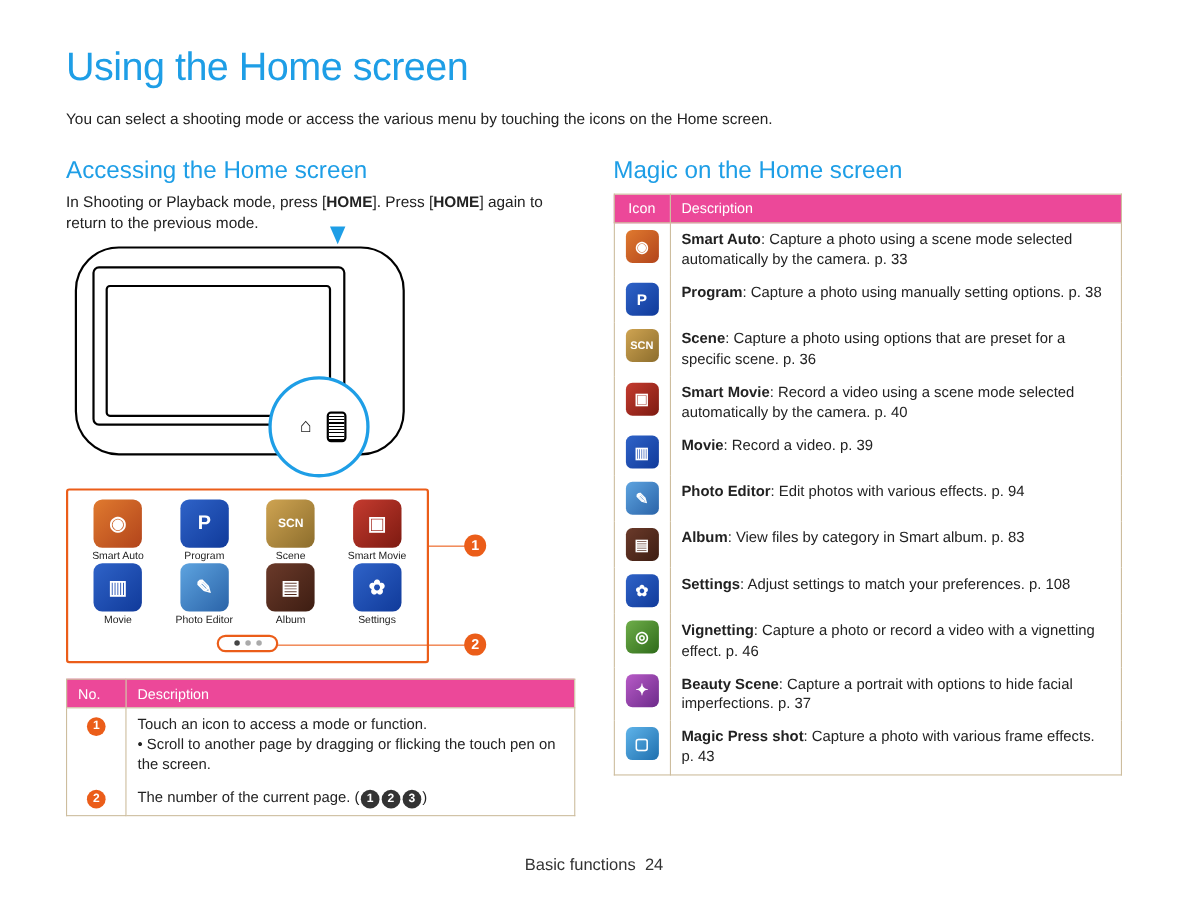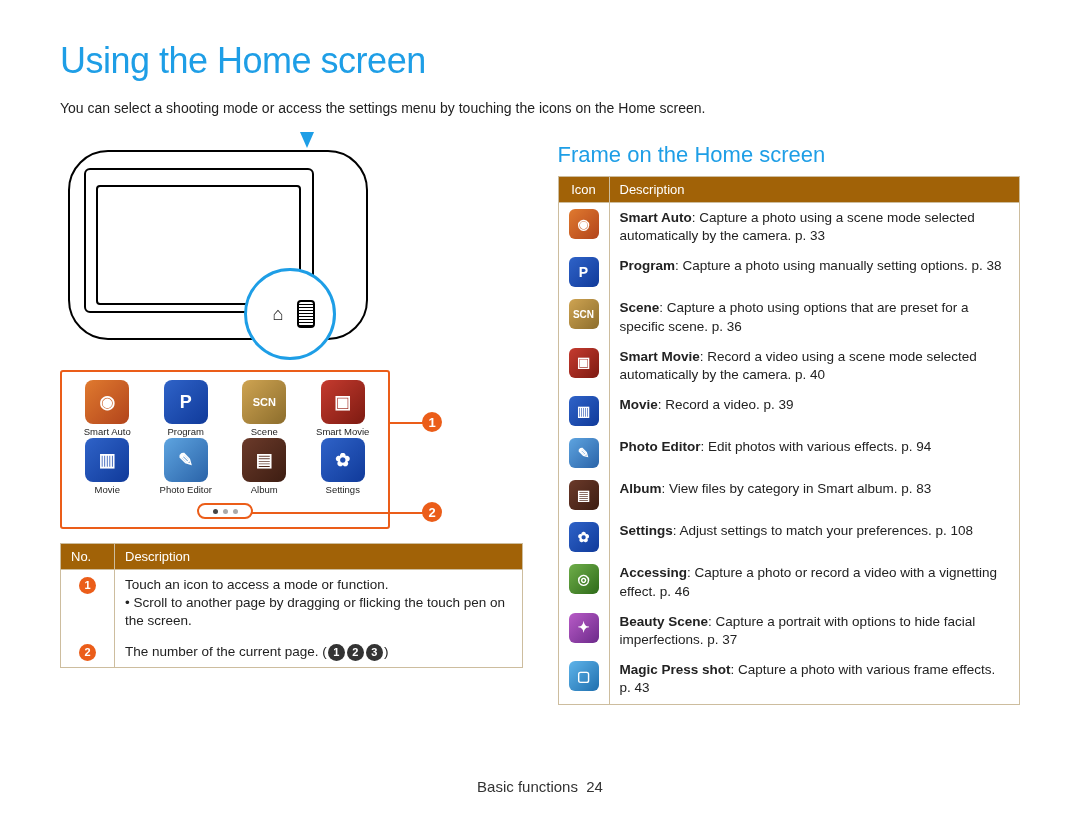--- a/index.html
+++ b/index.html
@@ -128,21 +128,21 @@
   }
   .callout-line {
     position: absolute;
     background: #eb5d19;
     height: 1.5px;
   }
 
   
   table { width: 100%; border-collapse: collapse; margin-top: 8px; }
   th {
-    background: #a16207;
+    background: #ec4899;
     color: #fff;
     font-weight: 400;
     text-align: left;
     padding: 5px 10px;
     font-size: 13px;
     border: 1px solid #cdbd9e;
   }
   td {
     padding: 6px 10px;
     font-size: 13.5px;
@@ -172,25 +172,29 @@
 
   .pagefoot {
     position: absolute; bottom: 20px; left: 0; right: 0;
     text-align: center; font-size: 15px; font-weight: 300; color: #333;
   }
 </style>
 </head>
 <body>
 
 <h1>Using the Home screen</h1>
-<p class="intro">You can select a shooting mode or access the settings menu by touching the icons on the Home screen.</p>
+<p class="intro">You can select a shooting mode or access the various menu by touching the icons on the Home screen.</p>
 
 <div class="cols">
 
   <div class="col">
+    <h2>Accessing the Home screen</h2>
+    <p class="body-text">
+      <span>In Shooting or Playback mode, press [</span><span class="home-key">HOME</span><span>]. Press [</span><span class="home-key">HOME</span><span>] again to return to the previous mode.</span>
+    </p>
 
     <div class="camera-illus">
       <div class="camera-inner"></div>
       <div class="camera-screen"></div>
       <div class="ptr"></div>
       <div class="camera-zoom">
         <span class="zoom-home">⌂</span>
         <span class="zoom-btn"></span>
       </div>
     </div>
@@ -257,21 +261,21 @@
           </tr>
           <tr>
             <td><span class="num-badge">2</span></td>
             <td>The number of the current page. (<span class="num-badge dark" style="margin:0 1px;">1</span><span class="num-badge dark" style="margin:0 1px;">2</span><span class="num-badge dark" style="margin:0 1px;">3</span>)</td>
           </tr>
         </tbody>
     </table>
   </div>
 
   <div class="col">
-    <h2>Frame on the Home screen</h2>
+    <h2>Magic on the Home screen</h2>
     <table>
       <tbody>
           <tr>
         <th class="icon-cell">Icon</th>
         <th>Description</th>
       </tr>
       </tbody>
         <tbody id="right-table-body">
           <tr>
             <td class="icon-cell"><span class="mode-icon" style="background: linear-gradient(135deg, rgb(224, 122, 47), rgb(178, 68, 27)); font-size: 14px;">◉</span></td>
@@ -300,21 +304,21 @@
           <tr>
             <td class="icon-cell"><span class="mode-icon" style="background: linear-gradient(135deg, rgb(107, 58, 42), rgb(61, 29, 18)); font-size: 14px;">▤</span></td>
             <td><span class="bold-term">Album</span>: View files by category in Smart album. p. 83</td>
           </tr>
           <tr>
             <td class="icon-cell"><span class="mode-icon" style="background: linear-gradient(135deg, rgb(47, 99, 200), rgb(16, 58, 154)); font-size: 14px;">✿</span></td>
             <td><span class="bold-term">Settings</span>: Adjust settings to match your preferences. p. 108</td>
           </tr>
           <tr>
             <td class="icon-cell"><span class="mode-icon" style="background: linear-gradient(135deg, rgb(111, 174, 74), rgb(46, 107, 25)); font-size: 14px;">◎</span></td>
-            <td><span class="bold-term">Accessing</span>: Capture a photo or record a video with a vignetting effect. p. 46</td>
+            <td><span class="bold-term">Vignetting</span>: Capture a photo or record a video with a vignetting effect. p. 46</td>
           </tr>
           <tr>
             <td class="icon-cell"><span class="mode-icon" style="background: linear-gradient(135deg, rgb(184, 91, 199), rgb(108, 42, 138)); font-size: 14px;">✦</span></td>
             <td><span class="bold-term">Beauty Scene</span>: Capture a portrait with options to hide facial imperfections. p. 37</td>
           </tr>
           <tr>
             <td class="icon-cell"><span class="mode-icon" style="background: linear-gradient(135deg, rgb(95, 180, 234), rgb(31, 111, 174)); font-size: 14px;">▢</span></td>
             <td><span class="bold-term">Magic Press shot</span>: Capture a photo with various frame effects. p. 43</td>
           </tr>
         </tbody>

